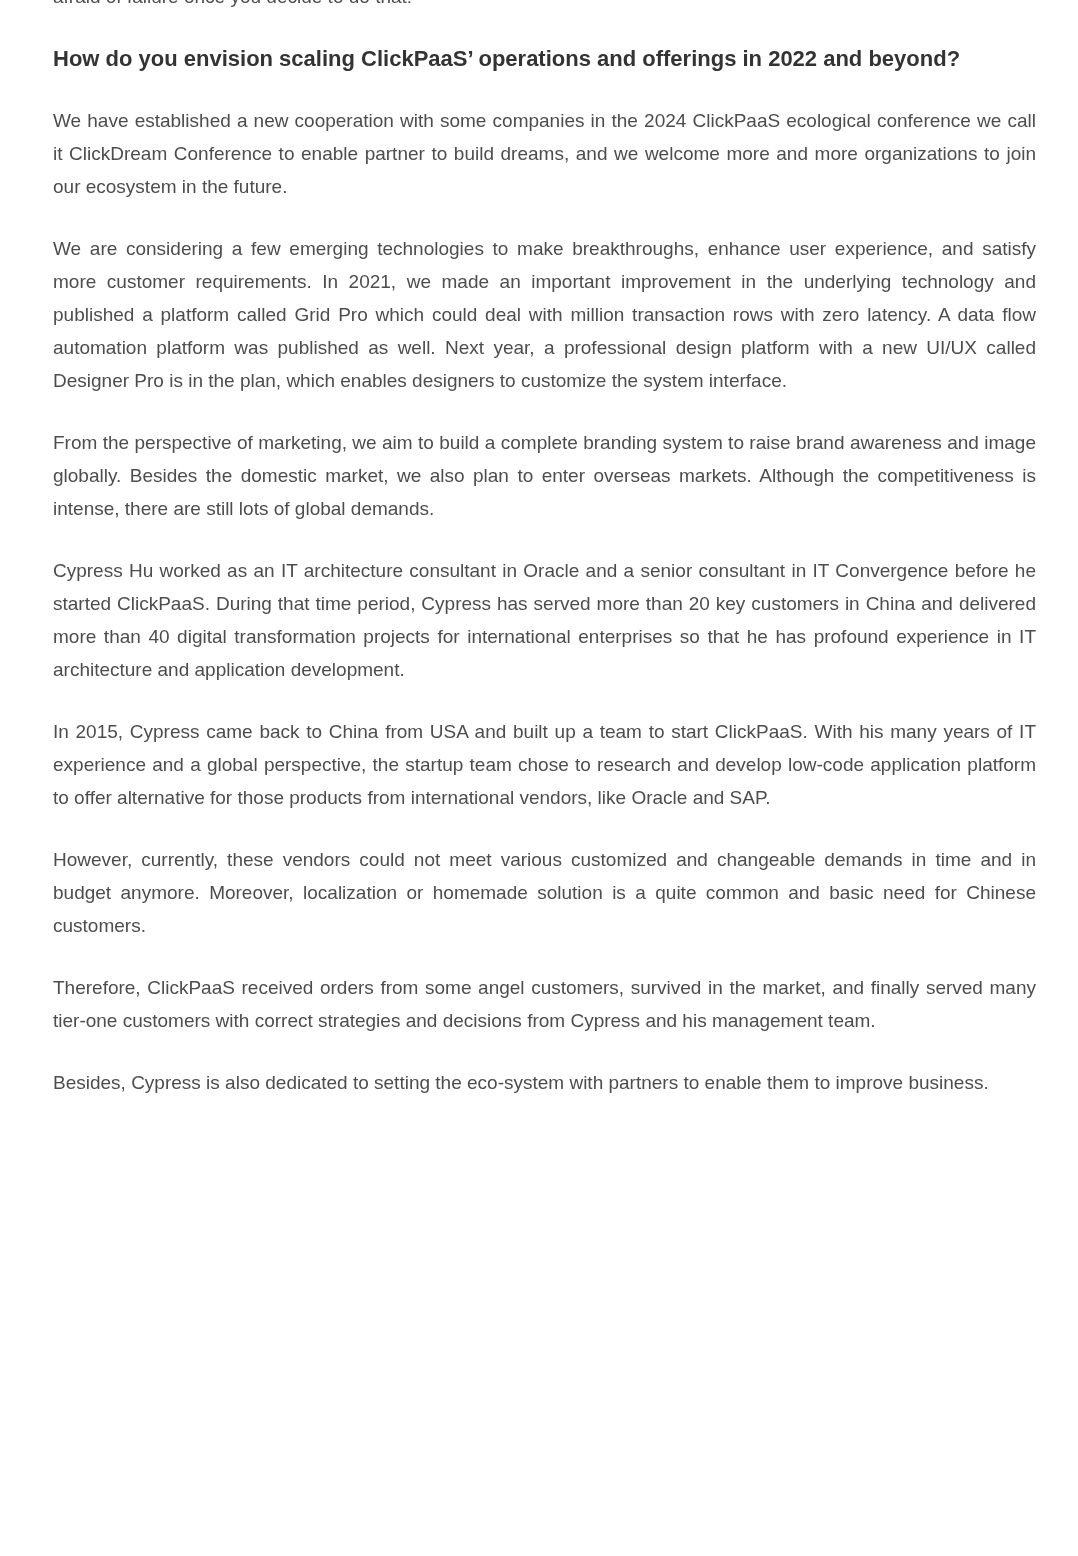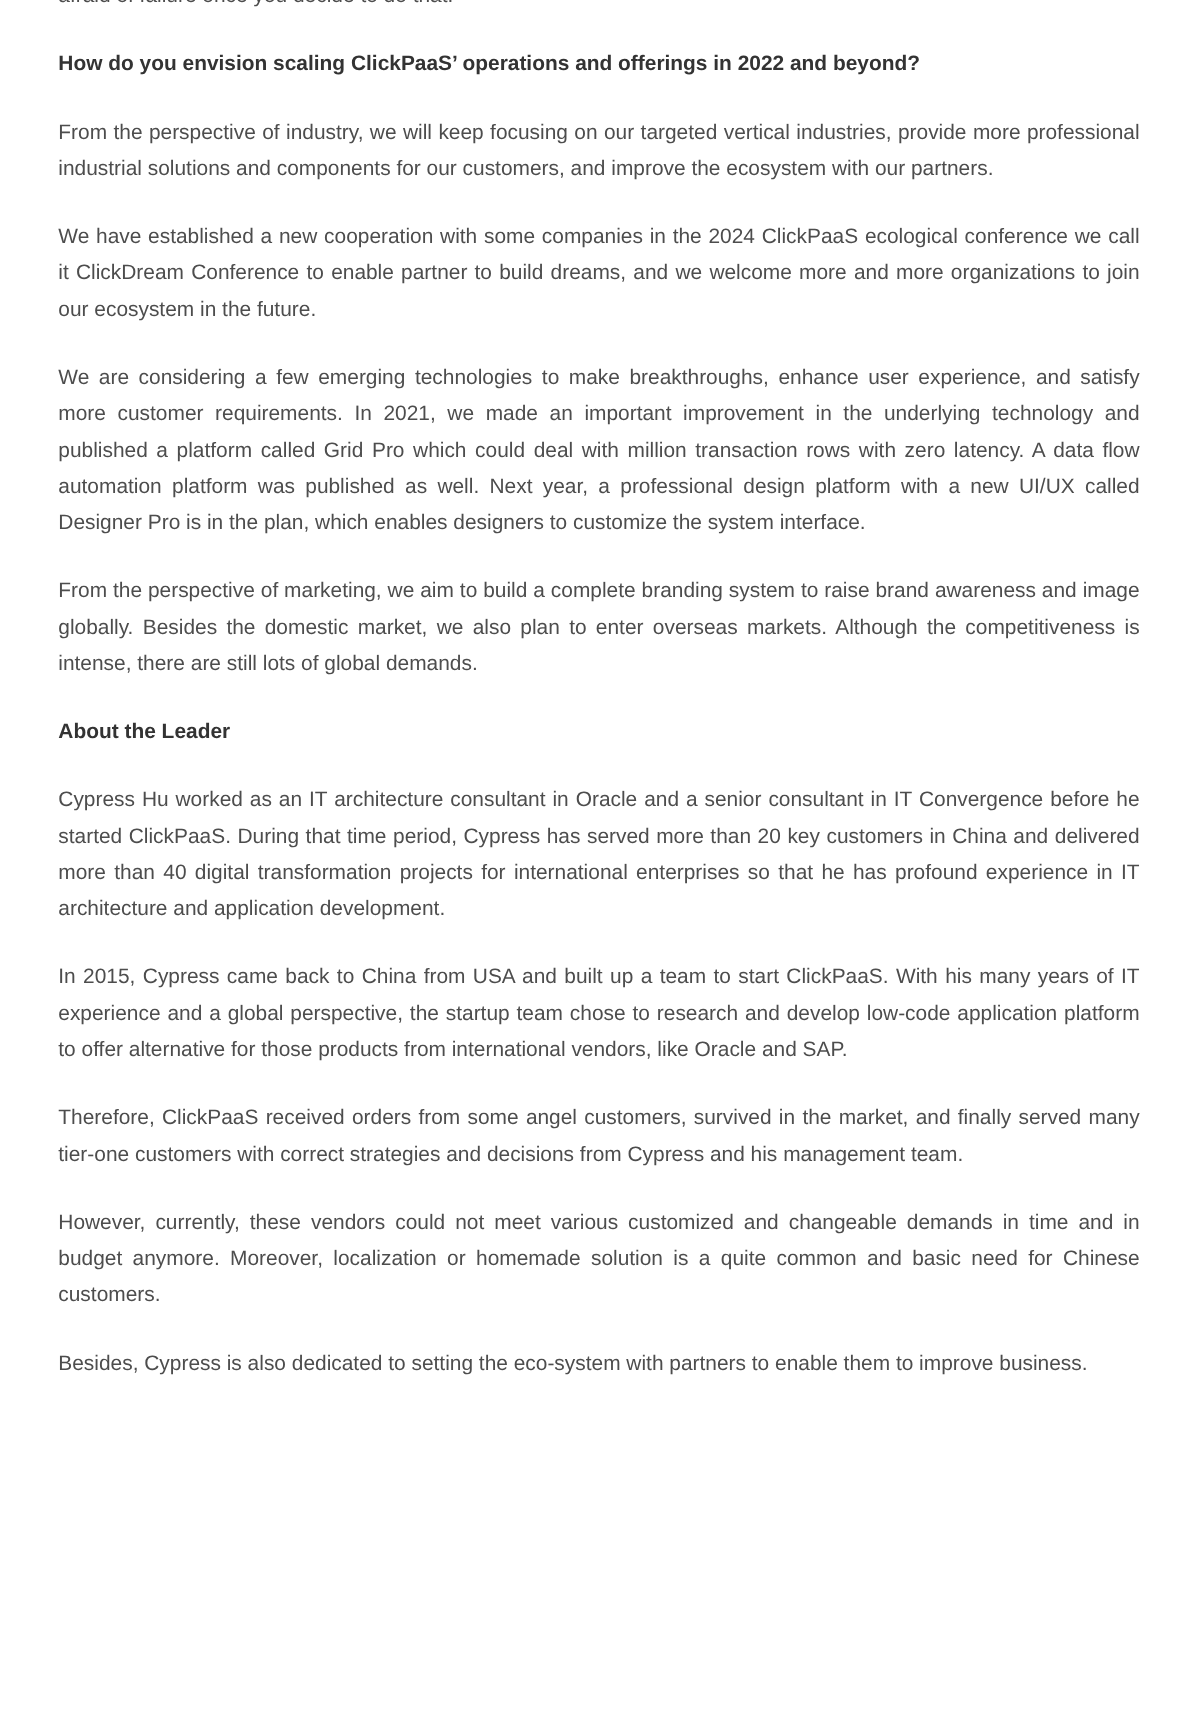--- a/index.html
+++ b/index.html
@@ -28,37 +28,35 @@
     line-height: 33px;
     color: var(--body-color);
     text-align: justify;
     margin: 0 0 29px 0;
   }
   .para.clipped {
     
     margin-top: -20px;
   }
   .heading {
-    font-size: 19px;
+    font-size: 22px;
     line-height: 33px;
     font-weight: bold;
     color: var(--heading-color);
     text-align: left;
     margin: 0 0 29px 0;
   }
 </style>
 </head>
 <body>
 
 <div class="article">
   <p class="para clipped">afraid of failure once you decide to do that!</p>
   <h2 class="heading">How do you envision scaling ClickPaaS’ operations and offerings in 2022 and beyond?</h2>
-  <p class="para">From the perspective of industry, we will keep focusing on our targeted vertical industries, provide more professional industrial solutions and components for our customers, and improve the ecosystem with our partners.</p>
   <p class="para">We have established a new cooperation with some companies in the 2024 ClickPaaS ecological conference we call it ClickDream Conference to enable partner to build dreams, and we welcome more and more organizations to join our ecosystem in the future.</p>
   <p class="para">We are considering a few emerging technologies to make breakthroughs, enhance user experience, and satisfy more customer requirements. In 2021, we made an important improvement in the underlying technology and published a platform called Grid Pro which could deal with million transaction rows with zero latency. A data flow automation platform was published as well. Next year, a professional design platform with a new UI/UX called Designer Pro is in the plan, which enables designers to customize the system interface.</p>
   <p class="para">From the perspective of marketing, we aim to build a complete branding system to raise brand awareness and image globally. Besides the domestic market, we also plan to enter overseas markets. Although the competitiveness is intense, there are still lots of global demands.</p>
-  <h2 class="heading">About the Leader</h2>
   <p class="para">Cypress Hu worked as an IT architecture consultant in Oracle and a senior consultant in IT Convergence before he started ClickPaaS. During that time period, Cypress has served more than 20 key customers in China and delivered more than 40 digital transformation projects for international enterprises so that he has profound experience in IT architecture and application development.</p>
   <p class="para">In 2015, Cypress came back to China from USA and built up a team to start ClickPaaS. With his many years of IT experience and a global perspective, the startup team chose to research and develop low-code application platform to offer alternative for those products from international vendors, like Oracle and SAP.</p>
+  <p class="para">However, currently, these vendors could not meet various customized and changeable demands in time and in budget anymore. Moreover, localization or homemade solution is a quite common and basic need for Chinese customers.</p>
   <p class="para">Therefore, ClickPaaS received orders from some angel customers, survived in the market, and finally served many tier-one customers with correct strategies and decisions from Cypress and his management team.</p>
-  <p class="para">However, currently, these vendors could not meet various customized and changeable demands in time and in budget anymore. Moreover, localization or homemade solution is a quite common and basic need for Chinese customers.</p>
   <p class="para">Besides, Cypress is also dedicated to setting the eco-system with partners to enable them to improve business.</p>
 </div>
 
 </body></html>

